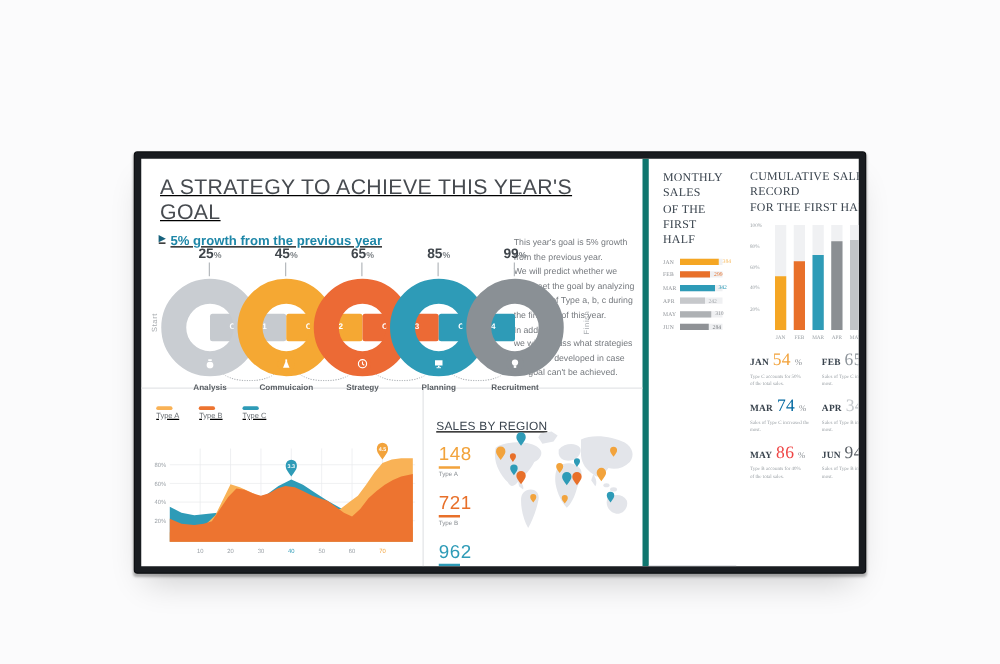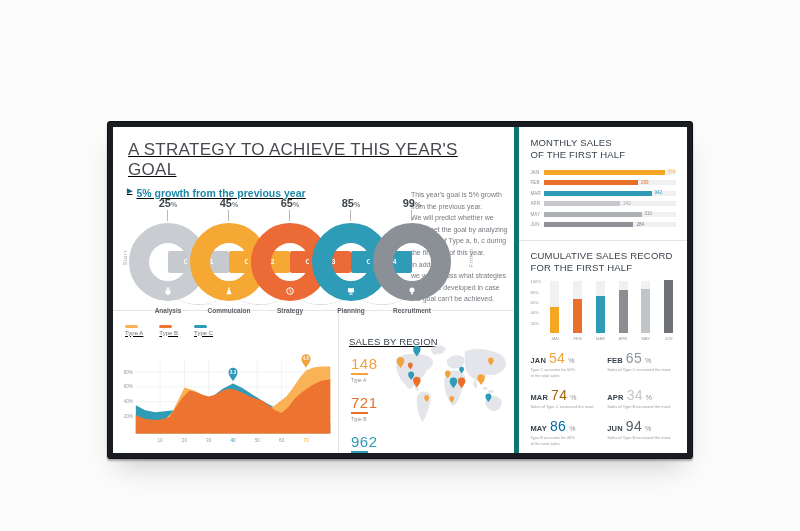--- a/index.html
+++ b/index.html
@@ -10,21 +10,21 @@
   
   #tv { position:absolute; left:107px; top:121px; width:586px; height:338px;
         background:#191c20; border:1px solid #0e1013; border-radius:3px; padding:5px;
         box-shadow:0 2px 2px rgba(0,0,0,.28), 0 16px 26px -10px rgba(0,0,0,.20); }
   #screen { width:100%; height:100%; background:#ffffff; display:flex; overflow:hidden; }
 
   
   .main { flex:0 0 70.8%; display:flex; flex-direction:column; border-right:5px solid #0f766e; min-width:0;text-decoration:underline; }
   .top-section { flex:0 0 56%; position:relative; padding:10px 14px 0; }
   .bottom-row { flex:1; display:flex; border-top:1px solid #e4e5e8; min-height:0; }
-  .sidebar { flex:1; display:flex; flex-direction:column; min-width:0; }
+  .sidebar { flex:1; display:flex; flex-direction:row; min-width:0;font-family:Liberation Serif, serif; }
 
   
   .title { font-size:17px; color:#474b50; letter-spacing:.3px; margin:3px 0 7px 1px; font-weight:400; }
   .subtitle { display:flex; gap:4px; color:#1e87a8; font-size:10.5px; font-weight:700; }
   .subtitle .tri { font-size:7px; color:#16617c; }
   .paragraph { position:absolute; left:298px; top:62px; width:108px; font-size:7px; line-height:1.66;
                color:#75797e; white-space:pre-line; }
 
   
   .flow { position:absolute; left:16px; top:70px; width:368px; height:126px; }
@@ -443,37 +443,37 @@
               <div class="stat-head">
                   <span class="stat-month">FEB</span>
                   <span class="stat-value" style="color: rgb(142, 149, 155);">65</span>
                   <span class="stat-sfx">%</span>
                 </div>
               <div class="stat-note">Sales of Type C increased the most.</div>
             </div>
             <div class="stat">
               <div class="stat-head">
                   <span class="stat-month">MAR</span>
-                  <span class="stat-value" style="color: #a16207;">74</span>
+                  <span class="stat-value" style="color: #0369a1;">74</span>
                   <span class="stat-sfx">%</span>
                 </div>
               <div class="stat-note">Sales of Type C increased the most.</div>
             </div>
             <div class="stat">
               <div class="stat-head">
                   <span class="stat-month">APR</span>
                   <span class="stat-value" style="color: rgb(195, 199, 203);">34</span>
                   <span class="stat-sfx">%</span>
                 </div>
               <div class="stat-note">Sales of Type B increased the most.</div>
             </div>
             <div class="stat">
               <div class="stat-head">
                   <span class="stat-month">MAY</span>
-                  <span class="stat-value" style="color: #0369a1;">86</span>
+                  <span class="stat-value" style="color: #ef4444;">86</span>
                   <span class="stat-sfx">%</span>
                 </div>
               <div class="stat-note">Type B accounts for 40%
 of the total sales.</div>
             </div>
             <div class="stat">
               <div class="stat-head">
                   <span class="stat-month">JUN</span>
                   <span class="stat-value" style="color: rgb(90, 96, 102);">94</span>
                   <span class="stat-sfx">%</span>

